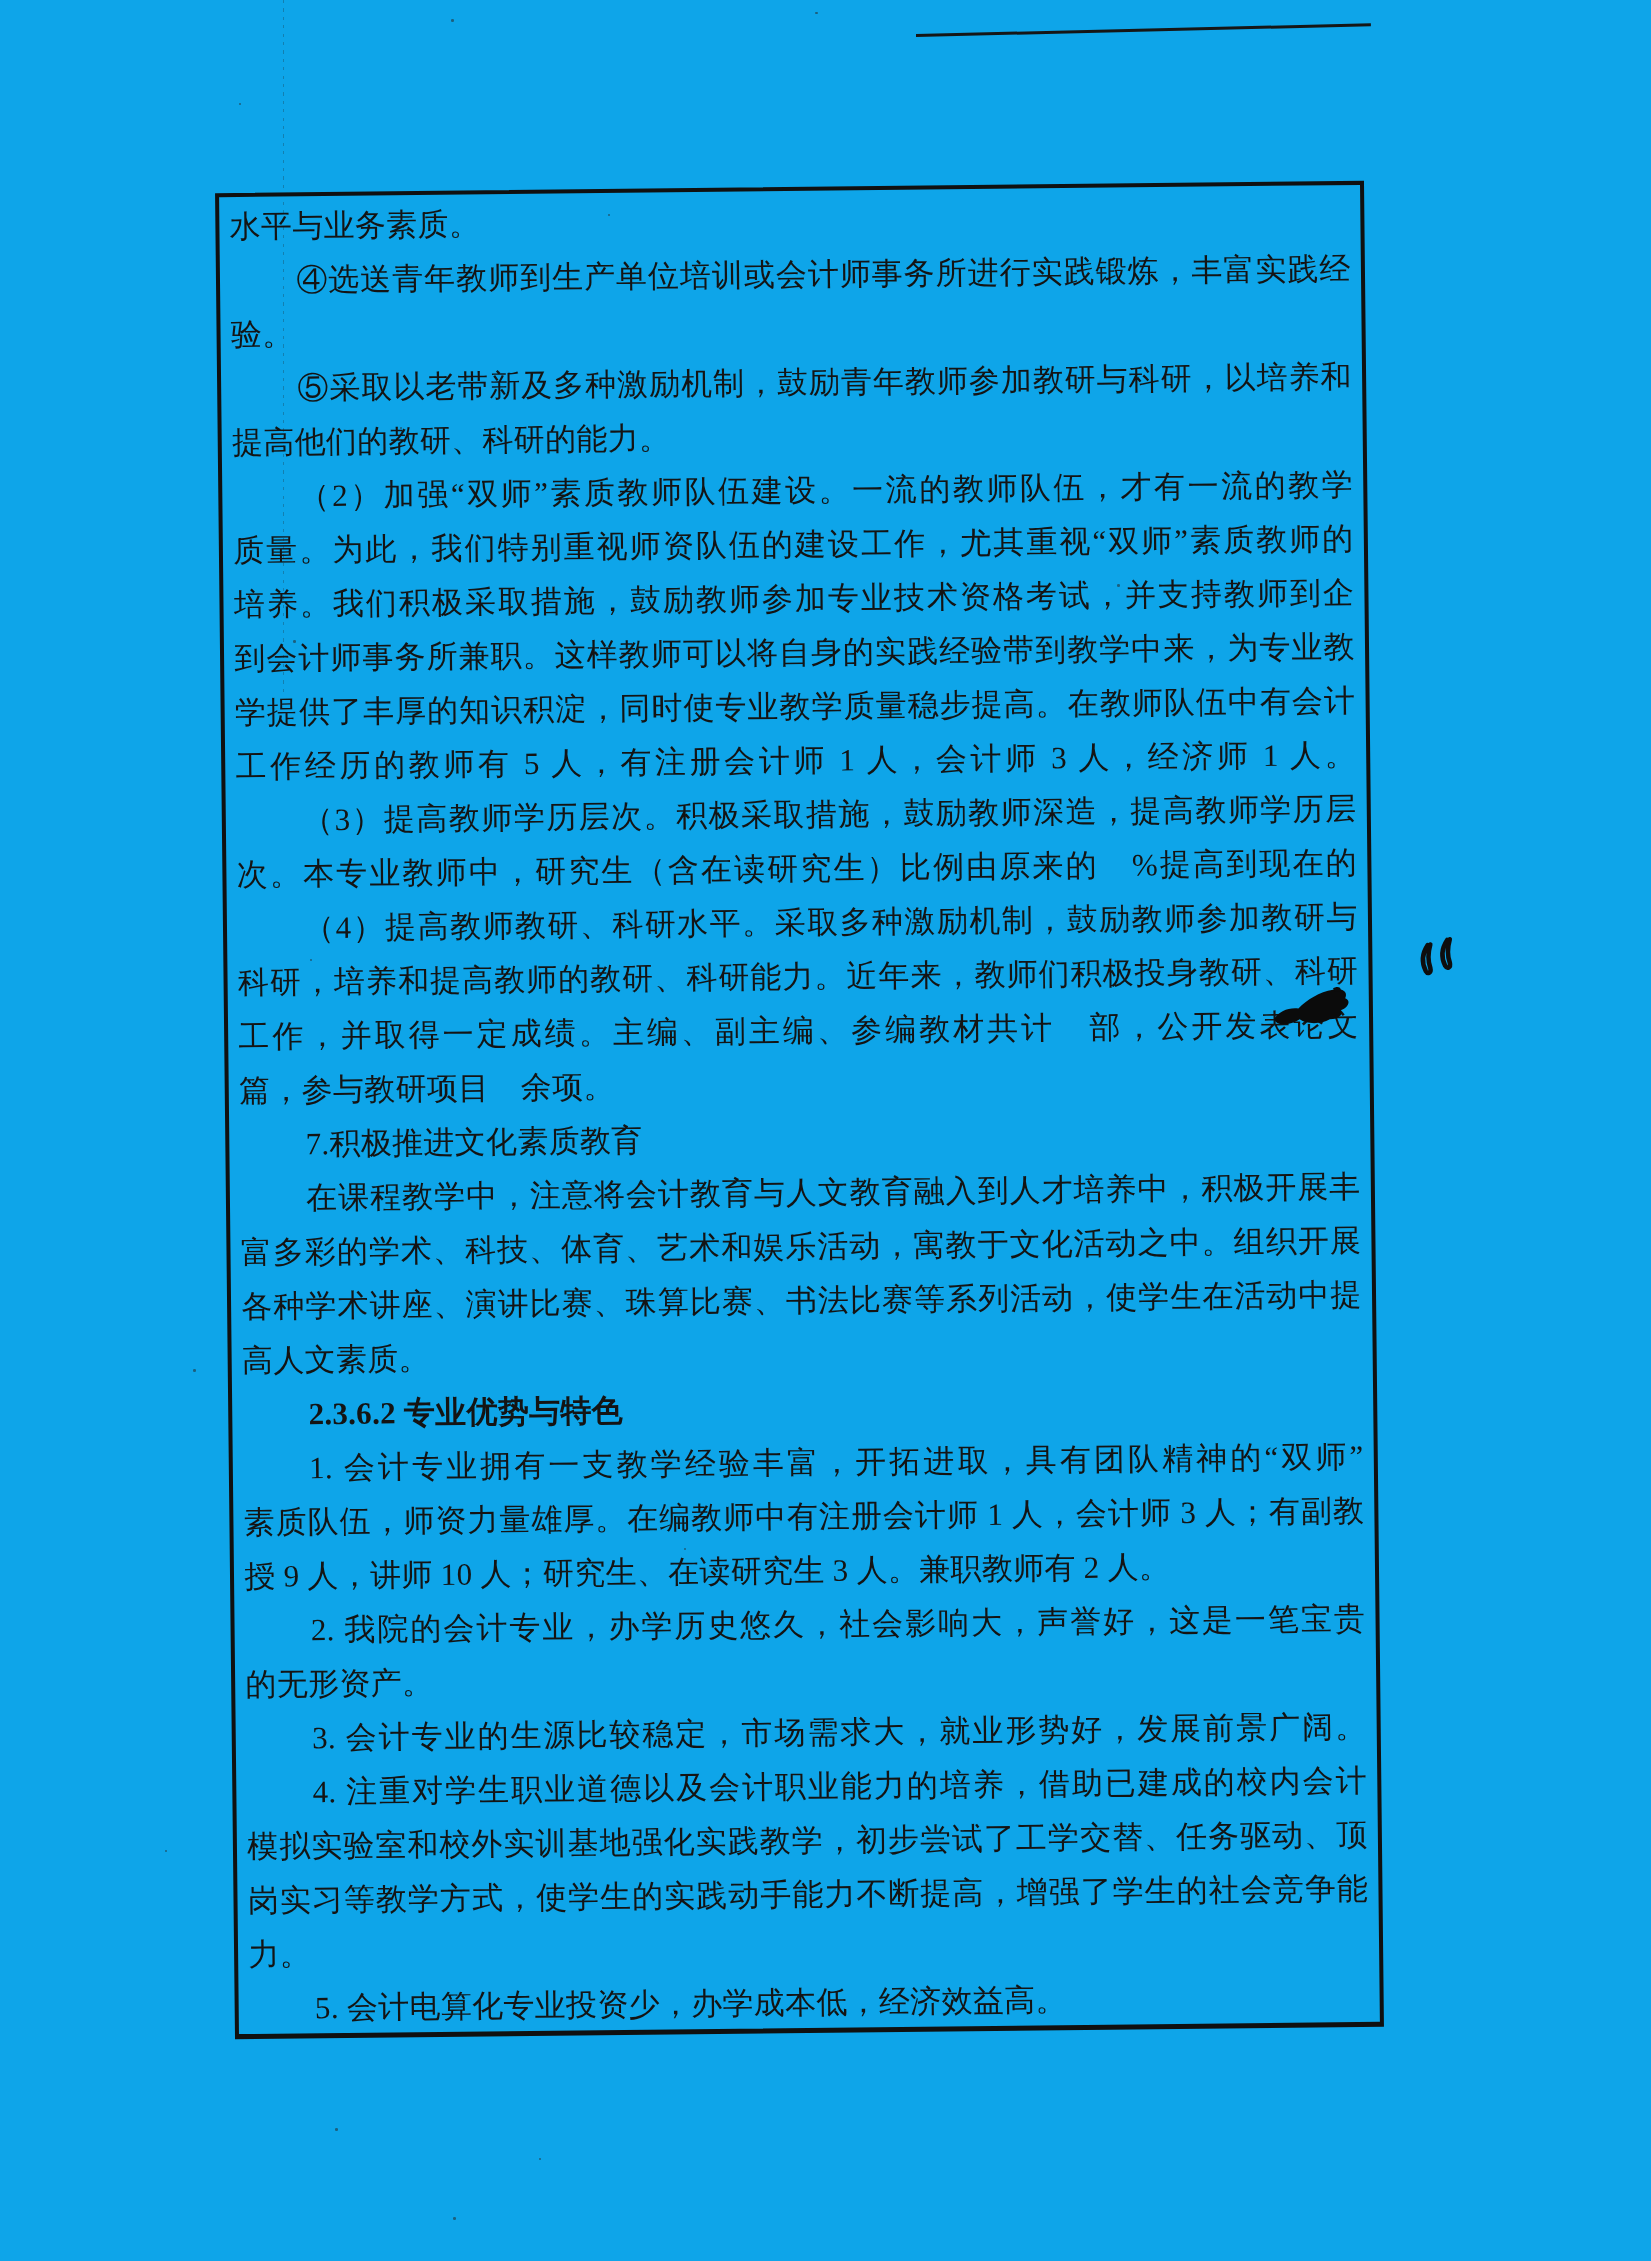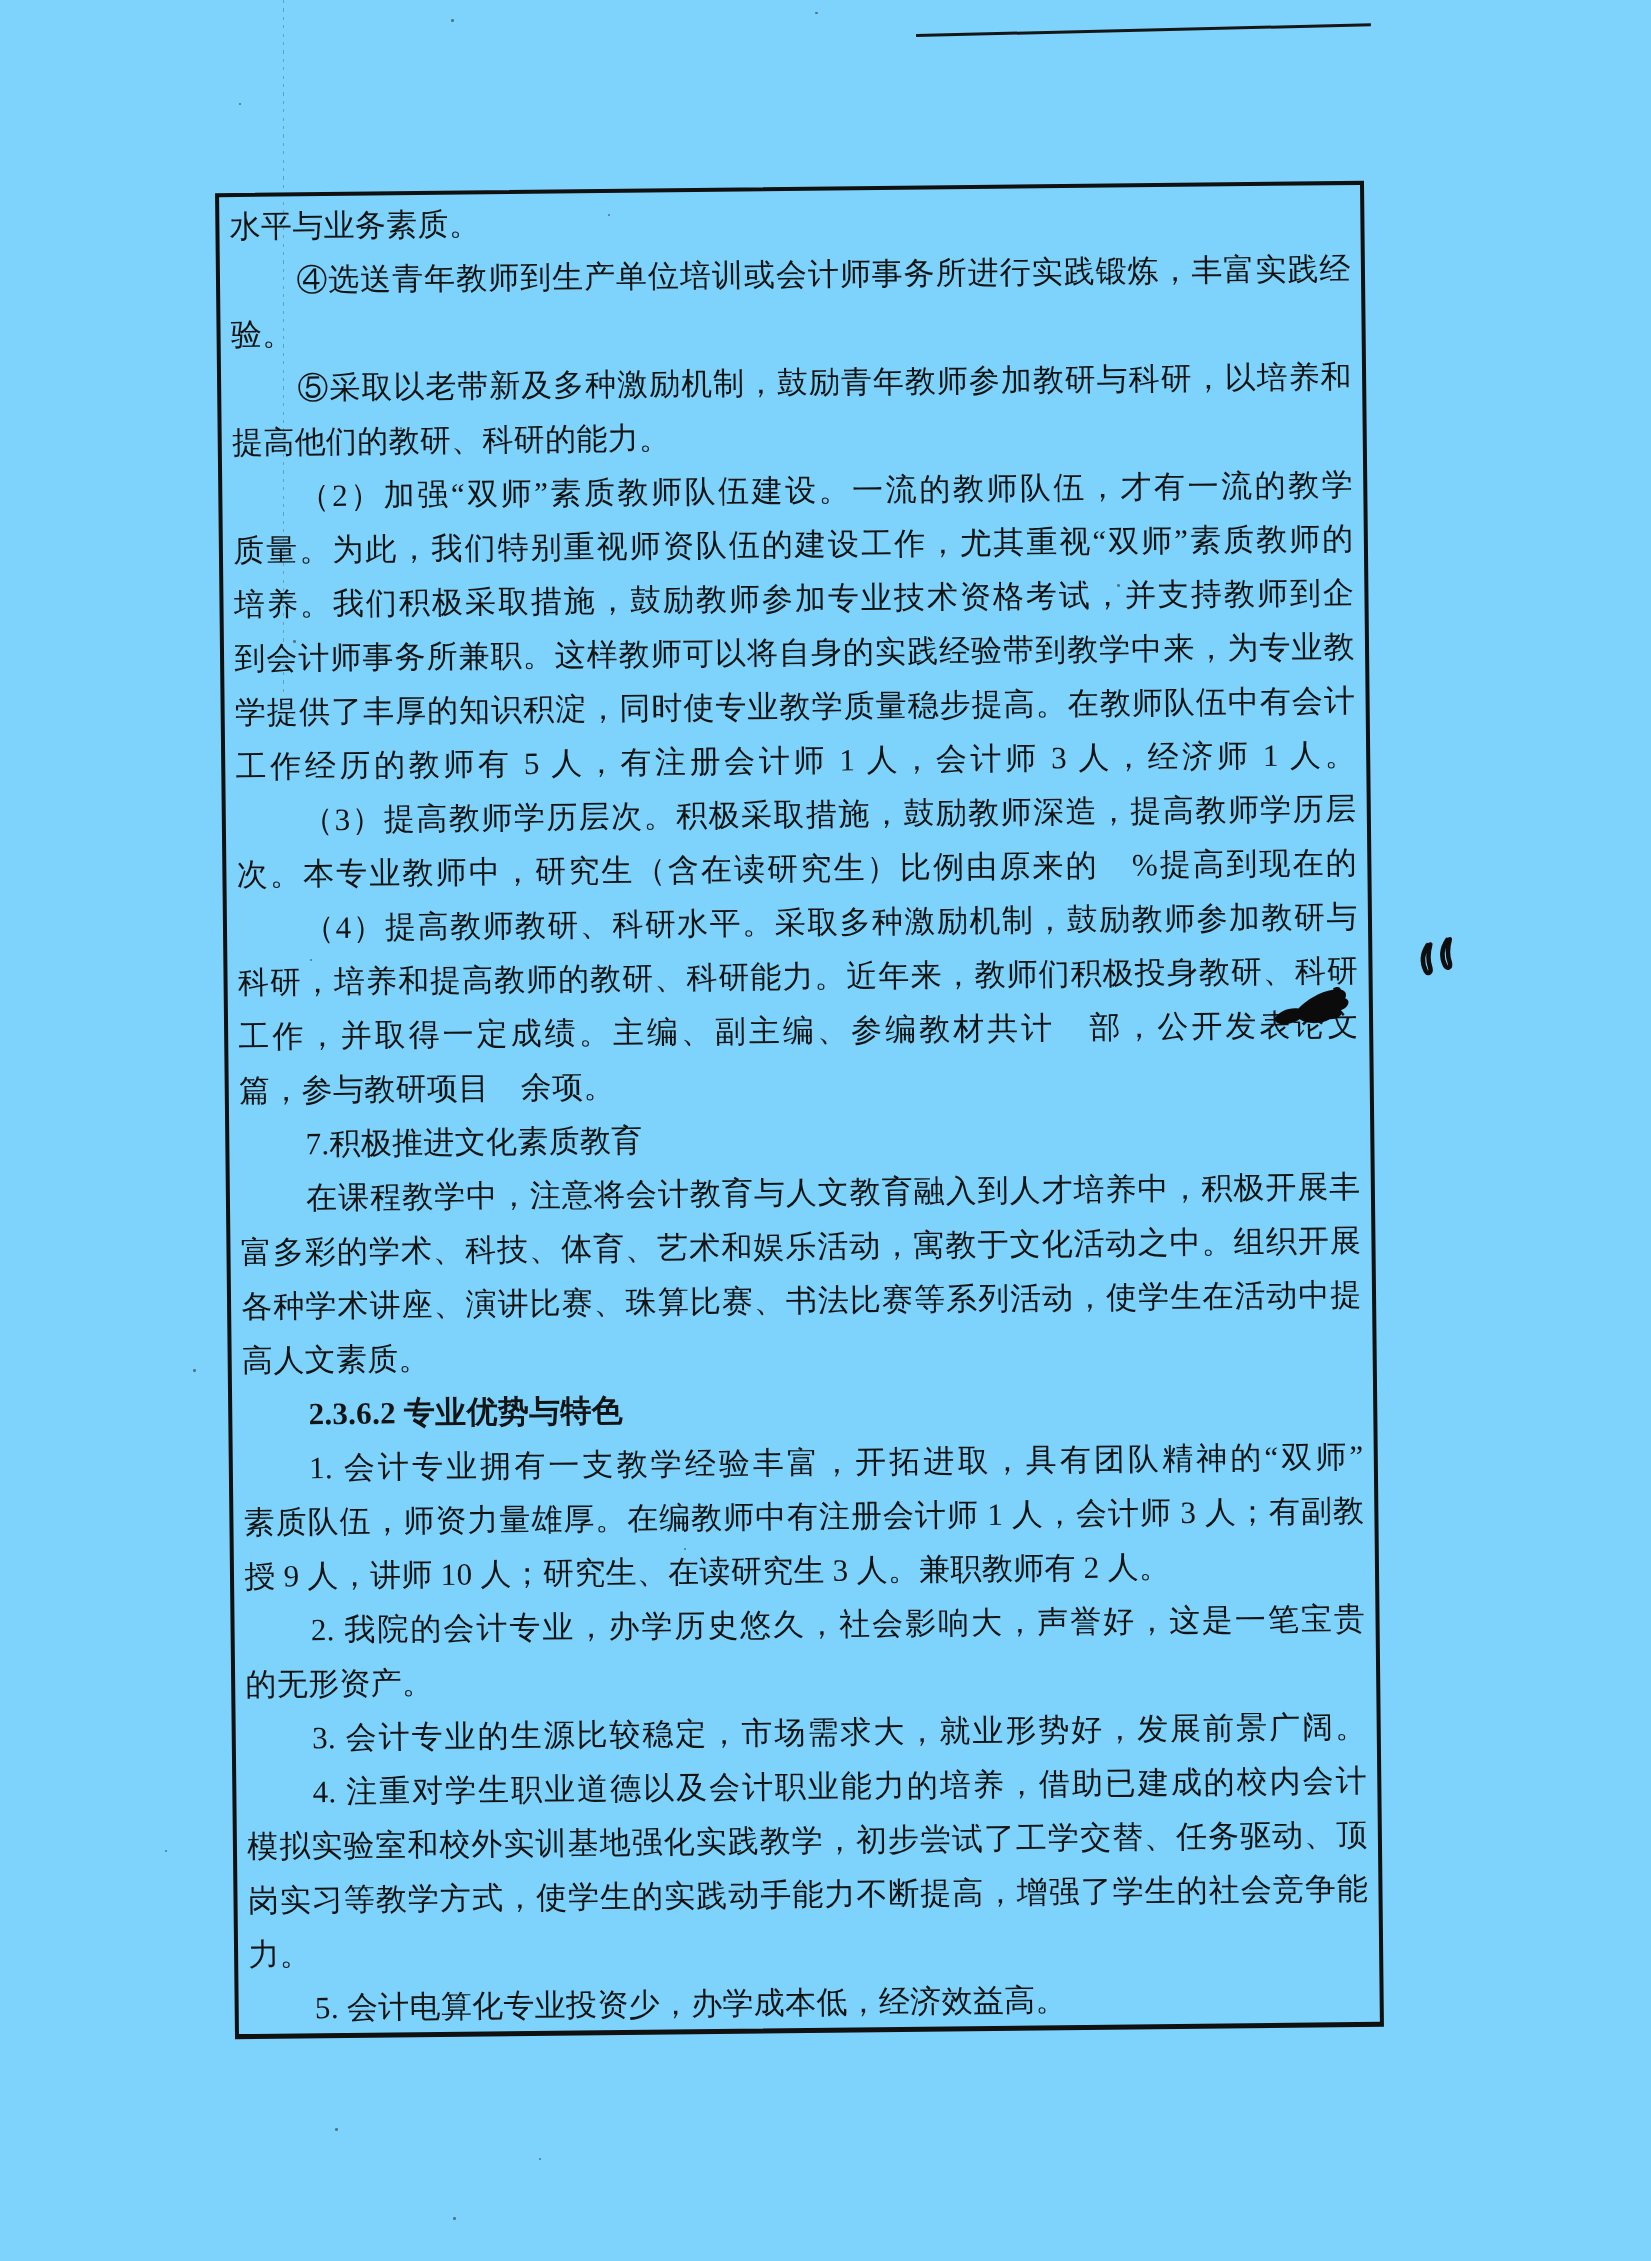--- a/index.html
+++ b/index.html
@@ -4,21 +4,21 @@
 <style>
   html,body{margin:0;padding:0;}
   body{
     width:1651px;height:2261px;
     background:#ffffff;
     font-family:"Liberation Serif","DejaVu Serif",serif;
     color:#141414;
     position:relative;
     overflow:hidden;
   }
-  .page{position:absolute;inset:0;background:#7dd3fc;}
+  .page{position:absolute;inset:0;background:#0ea5e9;}
 
   
   .top-rule{
     position:absolute;left:916px;top:34px;width:455px;height:0;
     border-top:3.2px solid #161616;
     transform:rotate(-1.35deg);transform-origin:left center;
   }
 
   
   .dotted-artifact{

